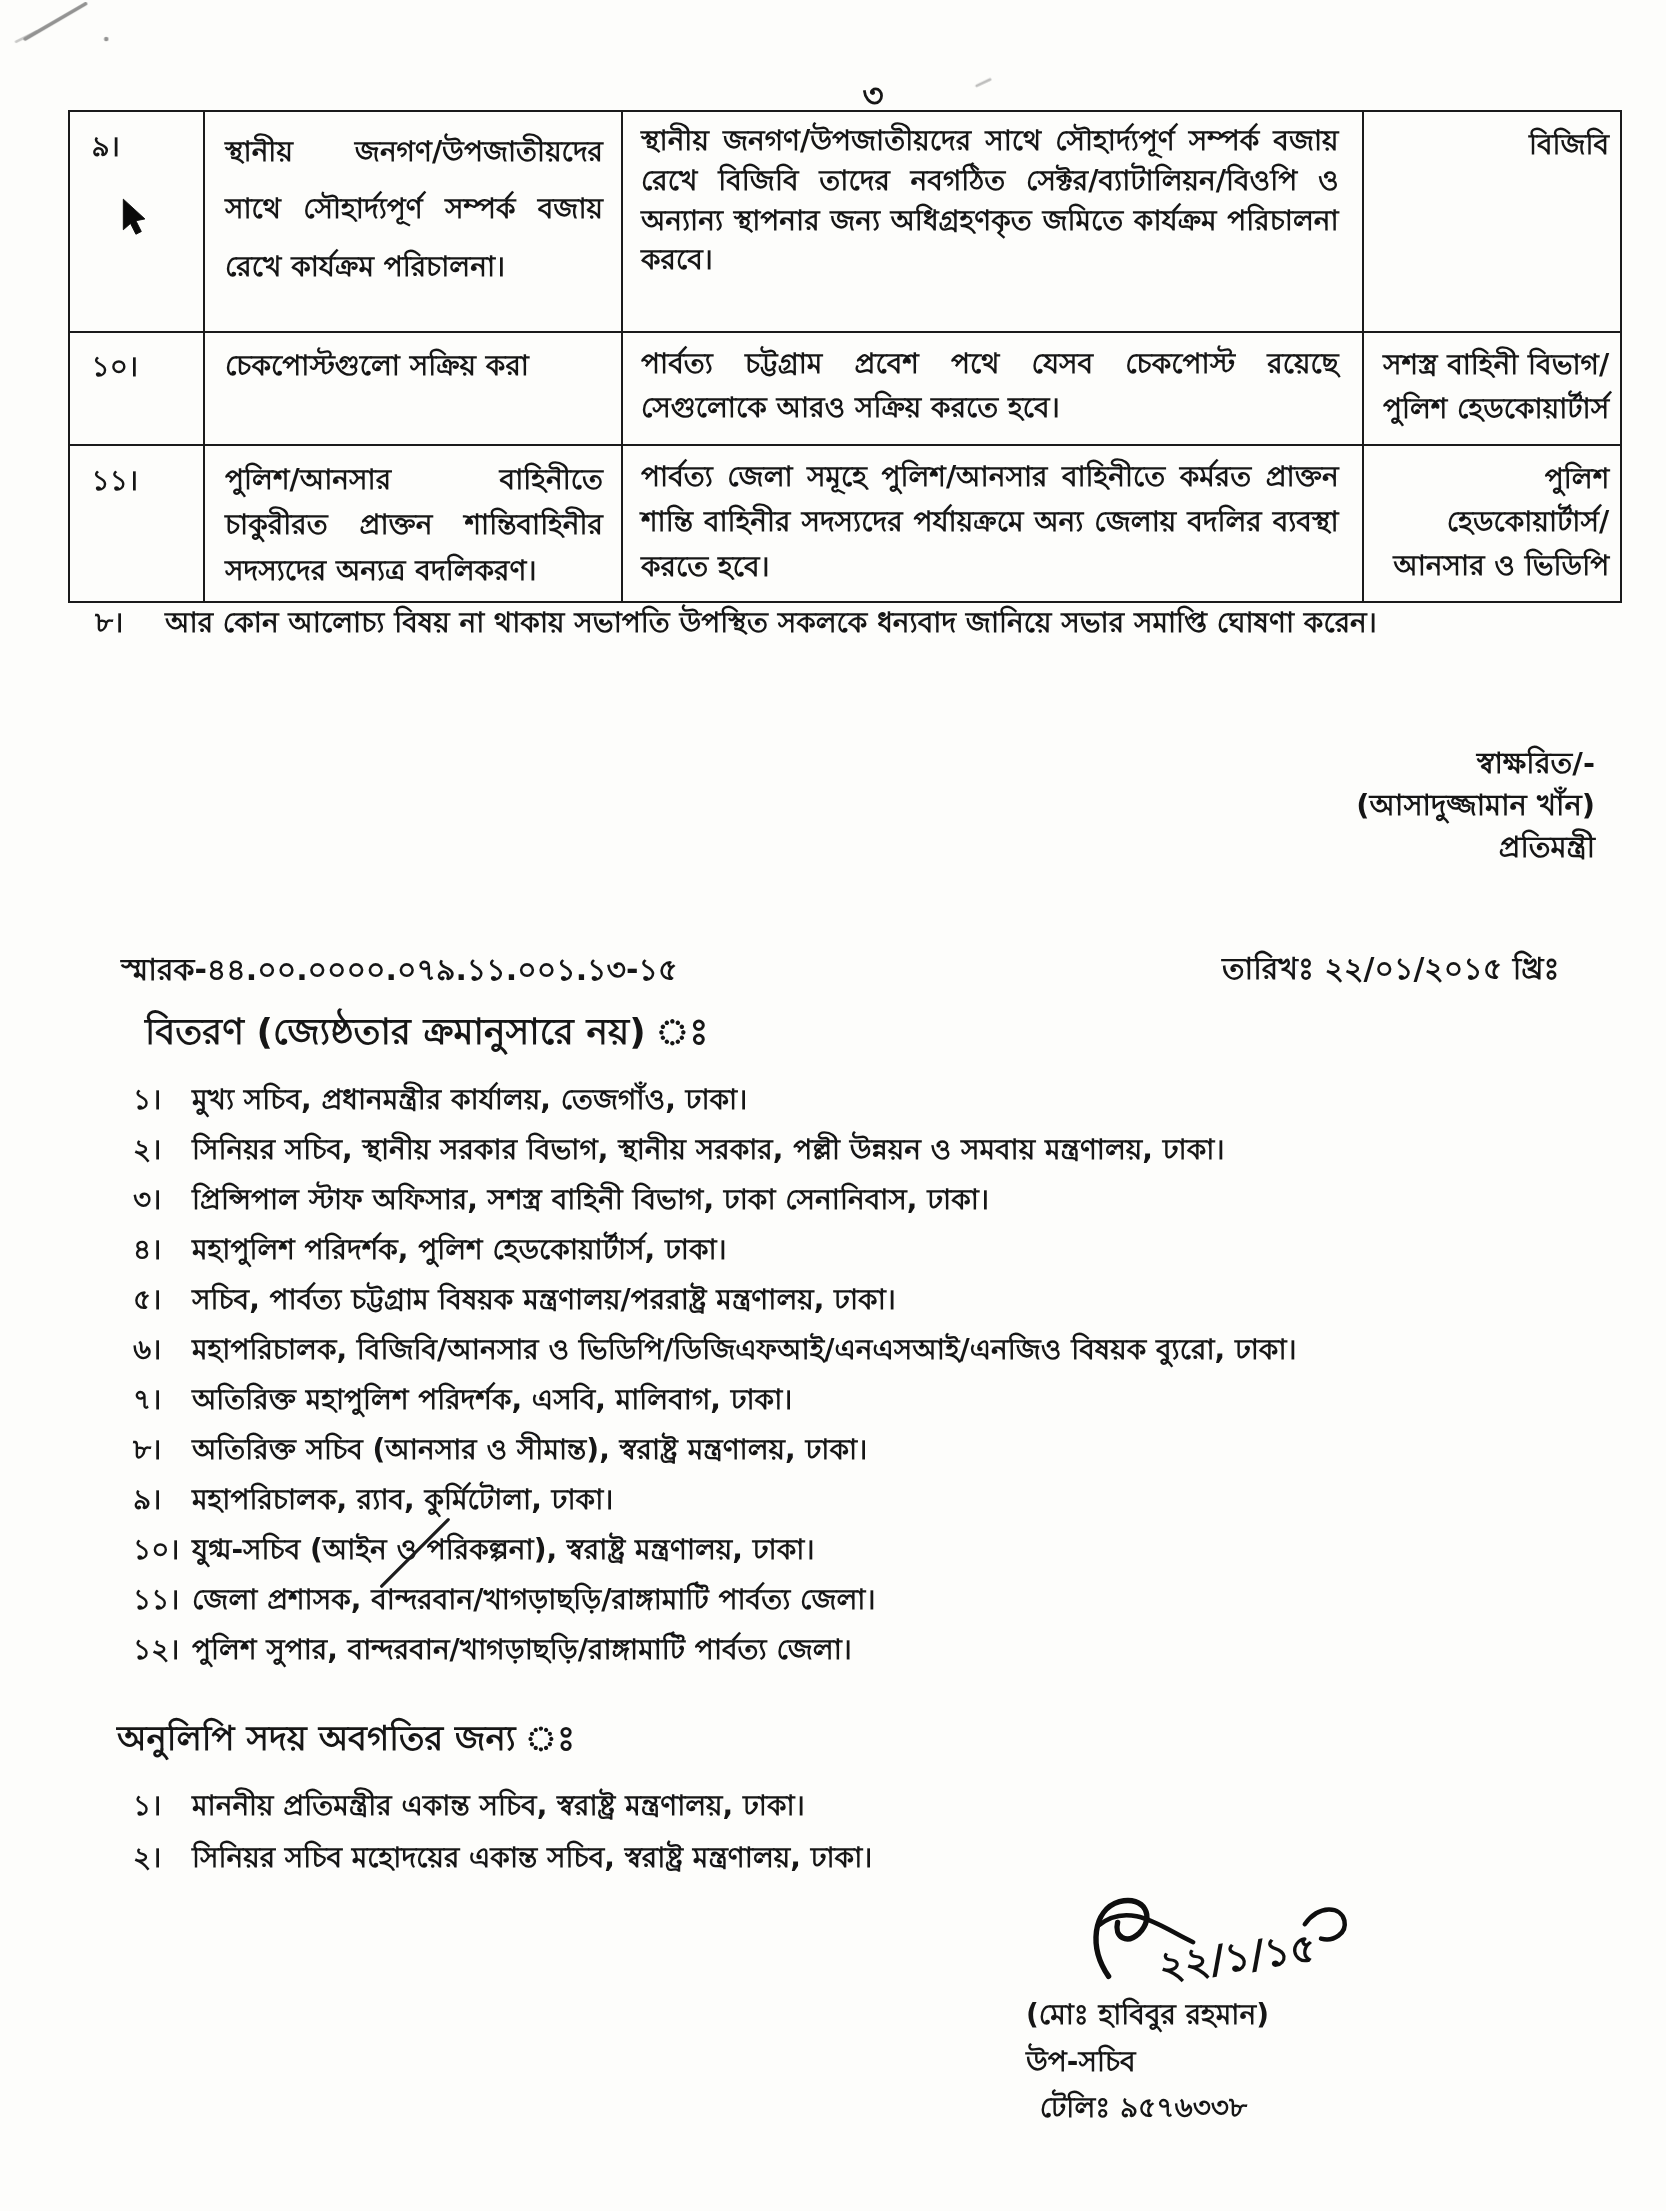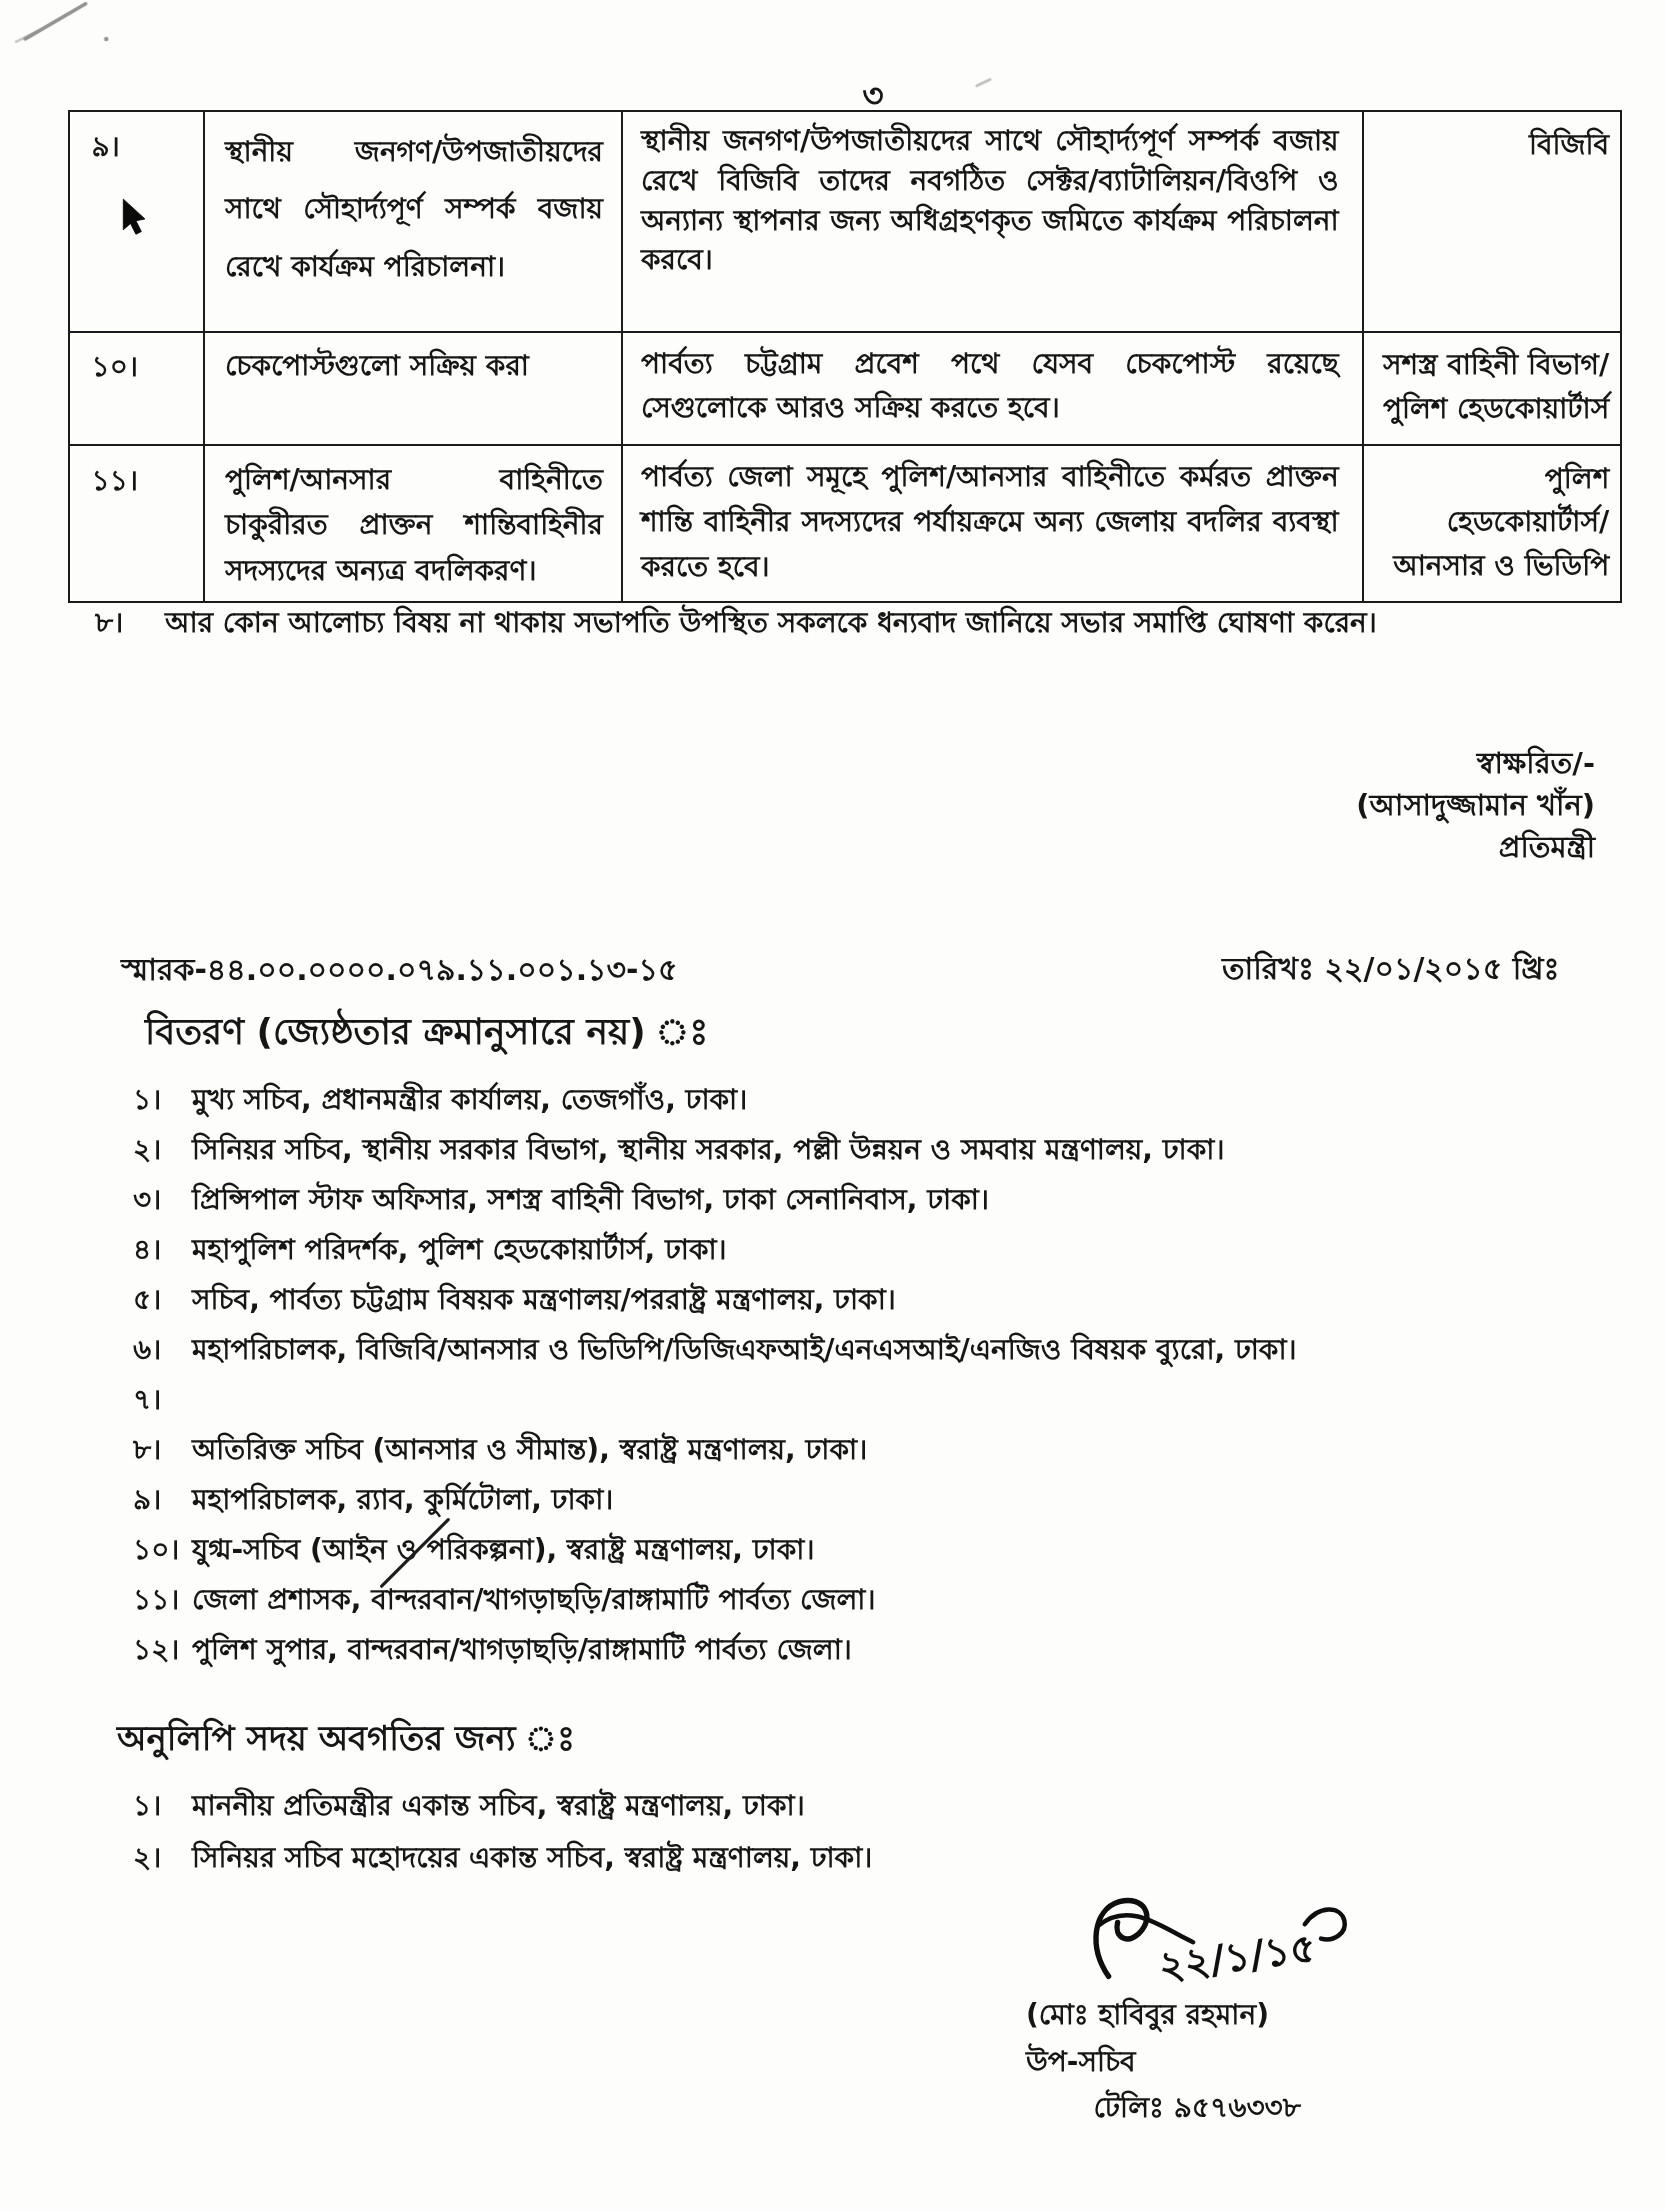--- a/index.html
+++ b/index.html
@@ -64,21 +64,21 @@
   ol.doc-list .txt{white-space:nowrap;}
   .copy-heading{position:absolute;left:117px;top:1712px;font-size:34px;}
   
   .footer-sig-svg{position:absolute;left:1078px;top:1890px;}
   .hand-date{
     font-family:"DejaVu Sans",sans-serif;
     font-size:44px;font-weight:600;fill:#101010;
   }
   .footer-name{position:absolute;left:1026px;top:1993px;width:315px;font-size:28px;}
   .footer-title{position:absolute;left:1026px;top:2040px;width:315px;text-align:left;font-size:28px;}
-  .footer-phone{position:absolute;left:986px;top:2086px;width:315px;text-align:right;font-size:28px;}
+  .footer-phone{position:absolute;left:986px;top:2086px;width:315px;text-align:center;font-size:28px;}
   
   .artifacts{position:absolute;left:0;top:0;pointer-events:none;}
 </style>
 </head>
 <body>
 
 <div class="page">
 
   <div class="page-number">৩</div>
 
@@ -147,20 +147,21 @@
     <li>
         <span class="num">৫।</span>
         <span class="txt">সচিব, পার্বত্য চট্টগ্রাম বিষয়ক মন্ত্রণালয়/পররাষ্ট্র মন্ত্রণালয়, ঢাকা।</span>
       </li>
     <li>
         <span class="num">৬।</span>
         <span class="txt">মহাপরিচালক, বিজিবি/আনসার ও ভিডিপি/ডিজিএফআই/এনএসআই/এনজিও বিষয়ক ব্যুরো, ঢাকা।</span>
       </li>
     <li>
         <span class="num">৭।</span>
+        <span class="txt">অতিরিক্ত মহাপুলিশ পরিদর্শক, এসবি, মালিবাগ, ঢাকা।</span>
       </li>
     <li>
         <span class="num">৮।</span>
         <span class="txt">অতিরিক্ত সচিব (আনসার ও সীমান্ত), স্বরাষ্ট্র মন্ত্রণালয়, ঢাকা।</span>
       </li>
     <li>
         <span class="num">৯।</span>
         <span class="txt">মহাপরিচালক, র‍্যাব, কুর্মিটোলা, ঢাকা।</span>
       </li>
     <li>

